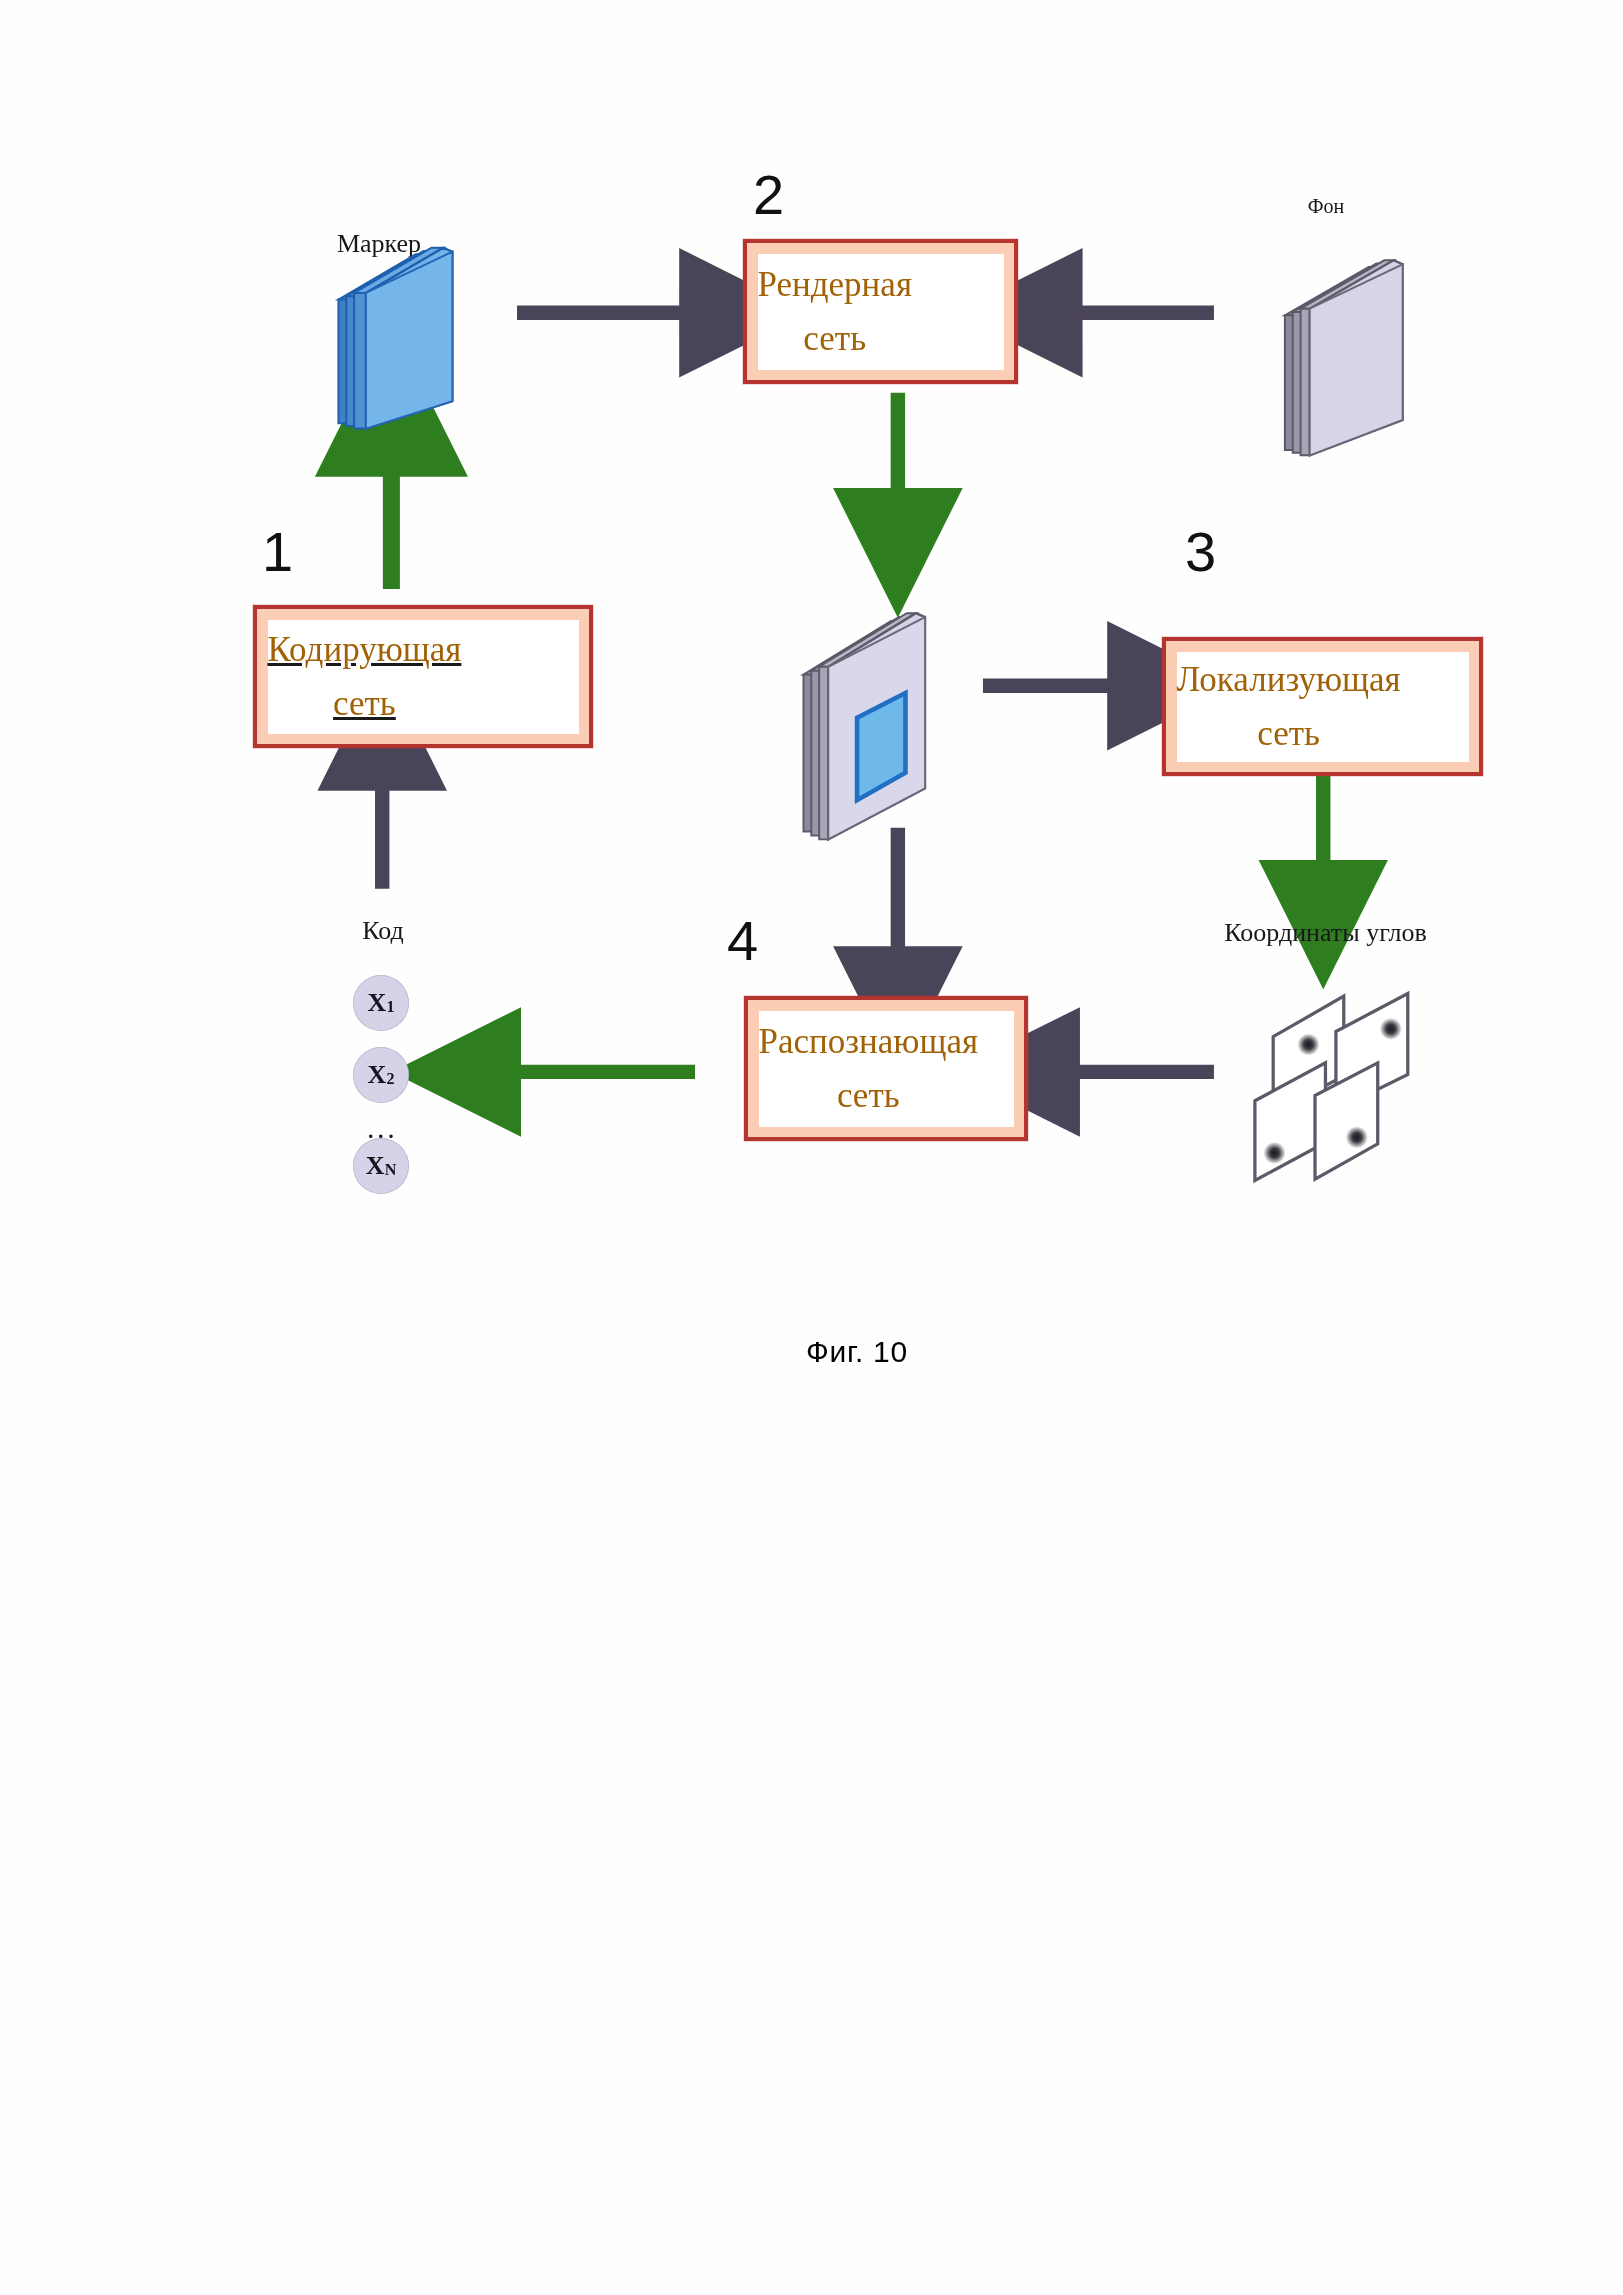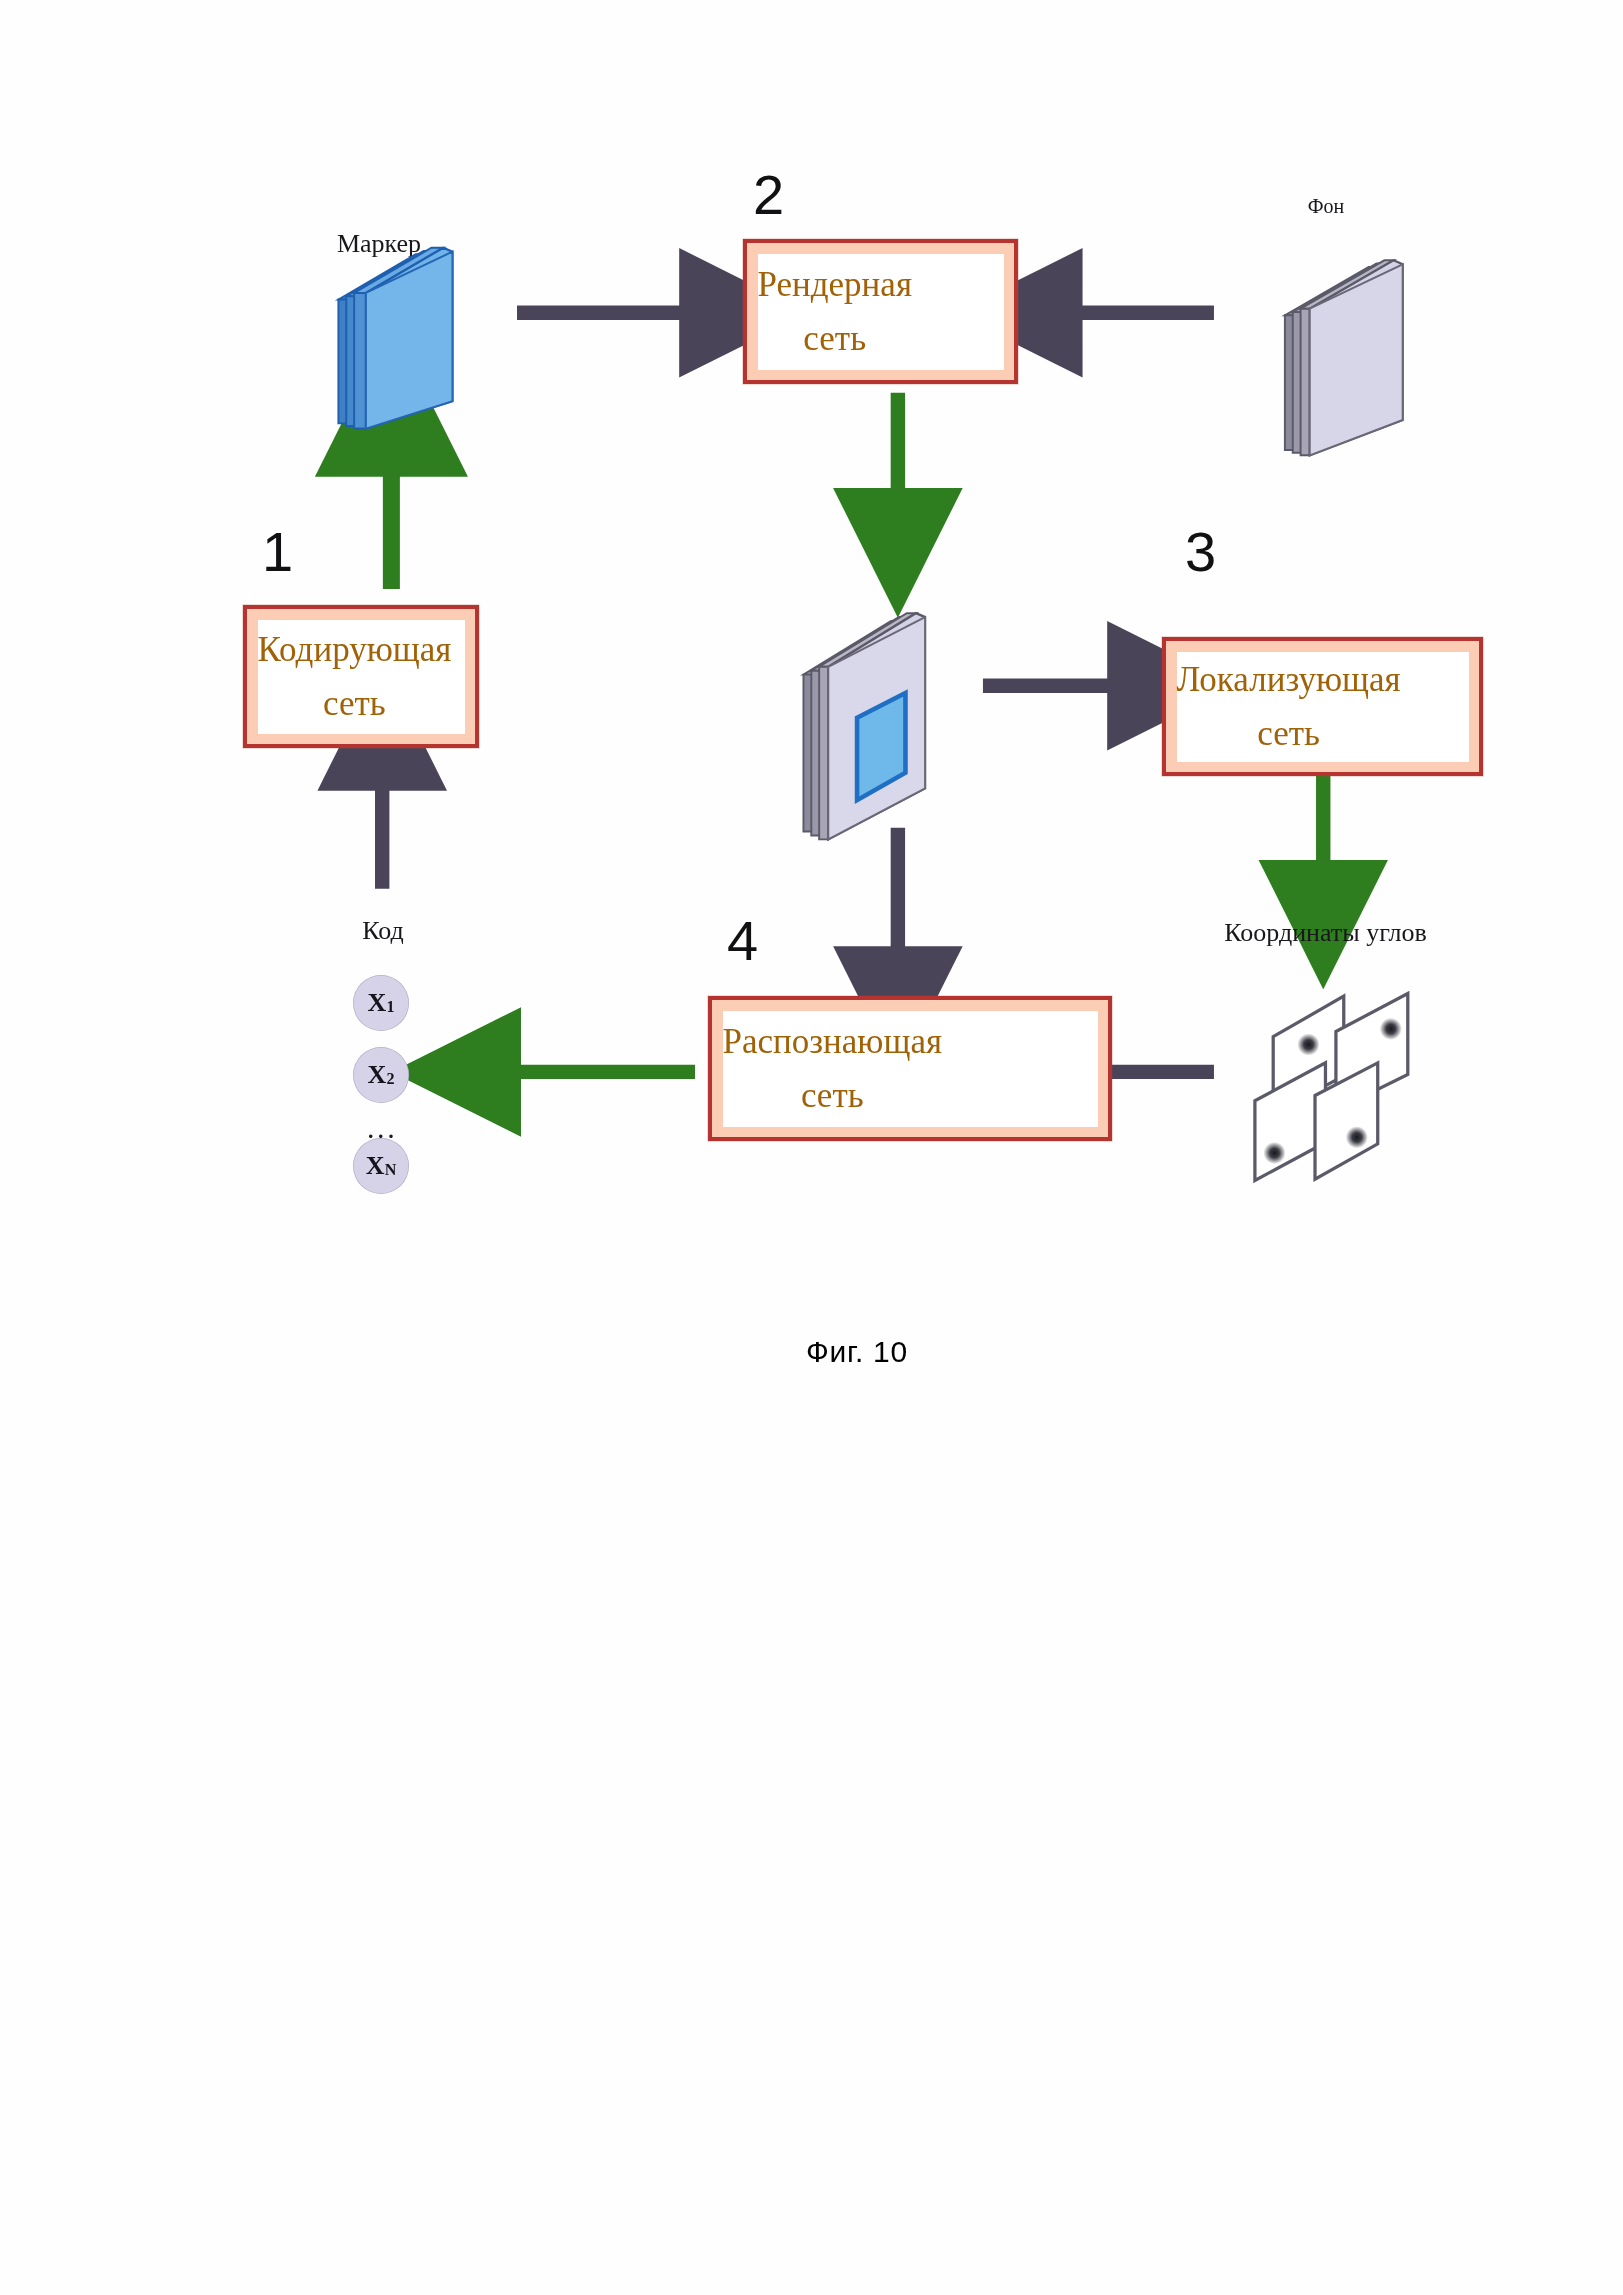--- a/index.html
+++ b/index.html
@@ -171,21 +171,21 @@
       <polygon points="30,107 44,107 44,322 30,322" fill="#9a98aa" stroke="#5b5a68" stroke-width="3"></polygon>
       <polygon points="42,102 170,28 184,28 56,102" fill="#b7b5c4" stroke="#5b5a68" stroke-width="3"></polygon>
       <polygon points="42,102 56,102 56,326 42,326" fill="#a8a6b6" stroke="#5b5a68" stroke-width="3"></polygon>
       <polygon points="56,102 184,28 198,34 198,272 56,326" fill="#d4d2e6" stroke="#5b5a68" stroke-width="3.5"></polygon>
       <polygon points="56,102 198,34 198,272 56,326" fill="#d7d5e8" stroke="#6a6878" stroke-width="3"></polygon>
     </svg>
   </div>
 
   <div class="stepnum" style="left:262px;top:524px;">1</div>
 
-  <div class="netbox" style="left:243px;top:605px;width:236px;height:143px;">
+  <div class="netbox" style="left:253px;top:605px;width:340px;height:143px;text-decoration:underline;">
     <div class="inner">
       <div>
         <div>Кодирующая</div>
         <div>сеть</div>
       </div>
     </div>
   </div>
 
 
   <div class="sheetstack" style="left:793px;top:592px;width:170px;height:262px;">
@@ -228,21 +228,21 @@
 
   <div class="ellipsis" style="left:367px;top:1113px;">...</div>
 
   <div class="codecircle" style="left:353px;top:1138px;">
     <span>X</span>
       <sub>N</sub>
   </div>
 
   <div class="stepnum" style="left:727px;top:913px;">4</div>
 
-  <div class="netbox" style="left:708px;top:996px;width:404px;height:145px;">
+  <div class="netbox" style="left:744px;top:996px;width:284px;height:145px;">
     <div class="inner">
       <div>
         <div>Распознающая</div>
         <div>сеть</div>
       </div>
     </div>
   </div>
 
   <div class="lbl" style="left:1185px;top:915px;width:281px;font-size:26px;">Координаты углов</div>
 

